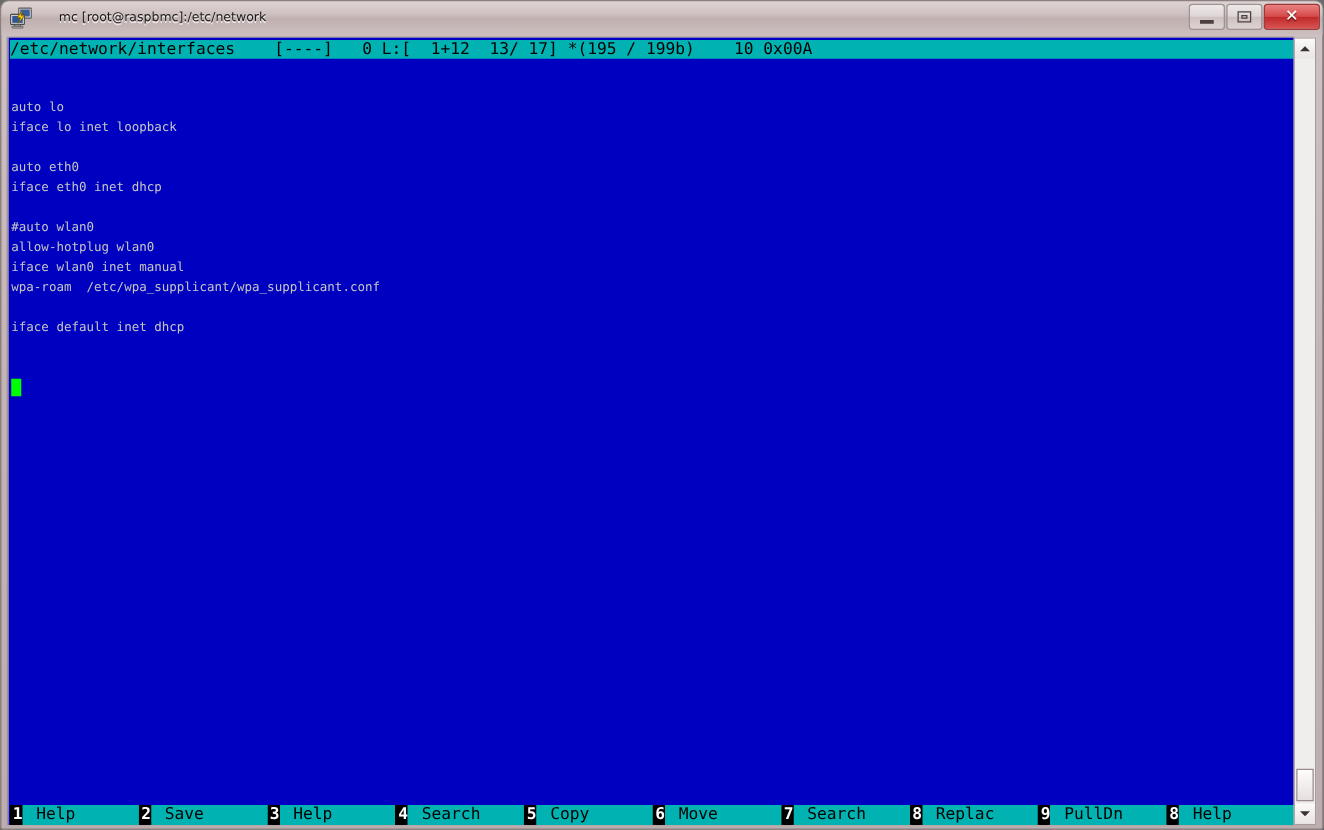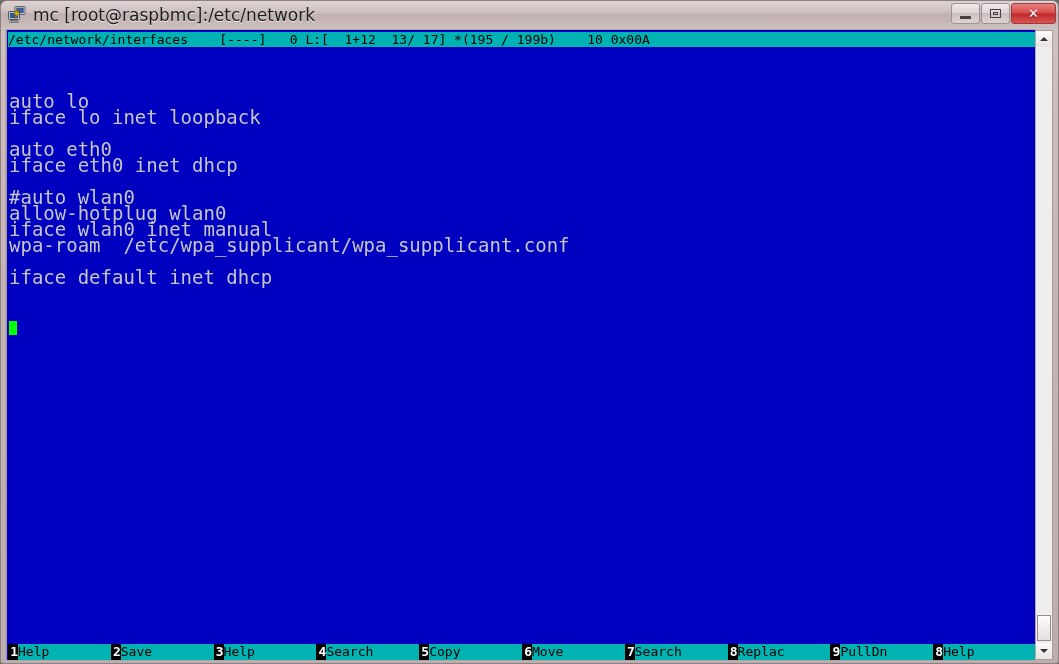--- a/index.html
+++ b/index.html
@@ -37,25 +37,25 @@
     background: linear-gradient(180deg,#ded3d3 0%, #cfc1c1 38%, #c0b0b0 52%, #cdbfbf 100%);
     border-radius: 6px 6px 0 0;
   }
   .title-icon {
     position: absolute;
     left: 6px; top: 4px;
     width: 20px; height: 20px;
   }
   .title-text {
     position: absolute;
-    left: 32px; top: 5px;
+    left: 46px; top: 5px;
     height: 18px;
     line-height: 18px;
     font-family: "DejaVu Sans", "Liberation Sans", sans-serif;
-    font-size: 17px;
+    font-size: 10px;
     color: #1b1b1b;
     white-space: nowrap;
     text-shadow: 0 1px 0 rgba(255,255,255,0.75);
     text-align: right;
   }
 
   
   .winbtns {
     position: absolute;
     right: 4px; top: 2px;
@@ -147,26 +147,25 @@
     box-sizing: border-box;
   }
 
   
   .edit-body {
     position: absolute;
     left: 0; top: 17px;
     width: 1028px;
     height: 597px;
     color: #c6c6c6;
-    font-size: 19px;
+    font-size: 10px;
     line-height: 16px;
     white-space: pre;
     padding-left: 1px;
     box-sizing: border-box;
-    margin-top: 14px;
   }
   .line { height: 16px; white-space: pre; }
   .cursor {
     display: inline-block;
     width: 8px;
     height: 14px;
     background: #00ff00;
     vertical-align: -3px;
   }
 
@@ -198,20 +197,21 @@
     line-height: 16px;
     text-align: right;
     min-width: 9px;
   }
   .fnkey .lbl {
     background: #00b2b2;
     color: #000000;
     line-height: 16px;
     padding-left: 0px;
     flex: 1 1 auto;
+    margin-left: 11px;
   }
 
   
   .scrollbar {
     position: absolute;
     right: 5px;
     top: 29px;
     width: 18px;
     height: 630px;
     background: #f0ecec;

